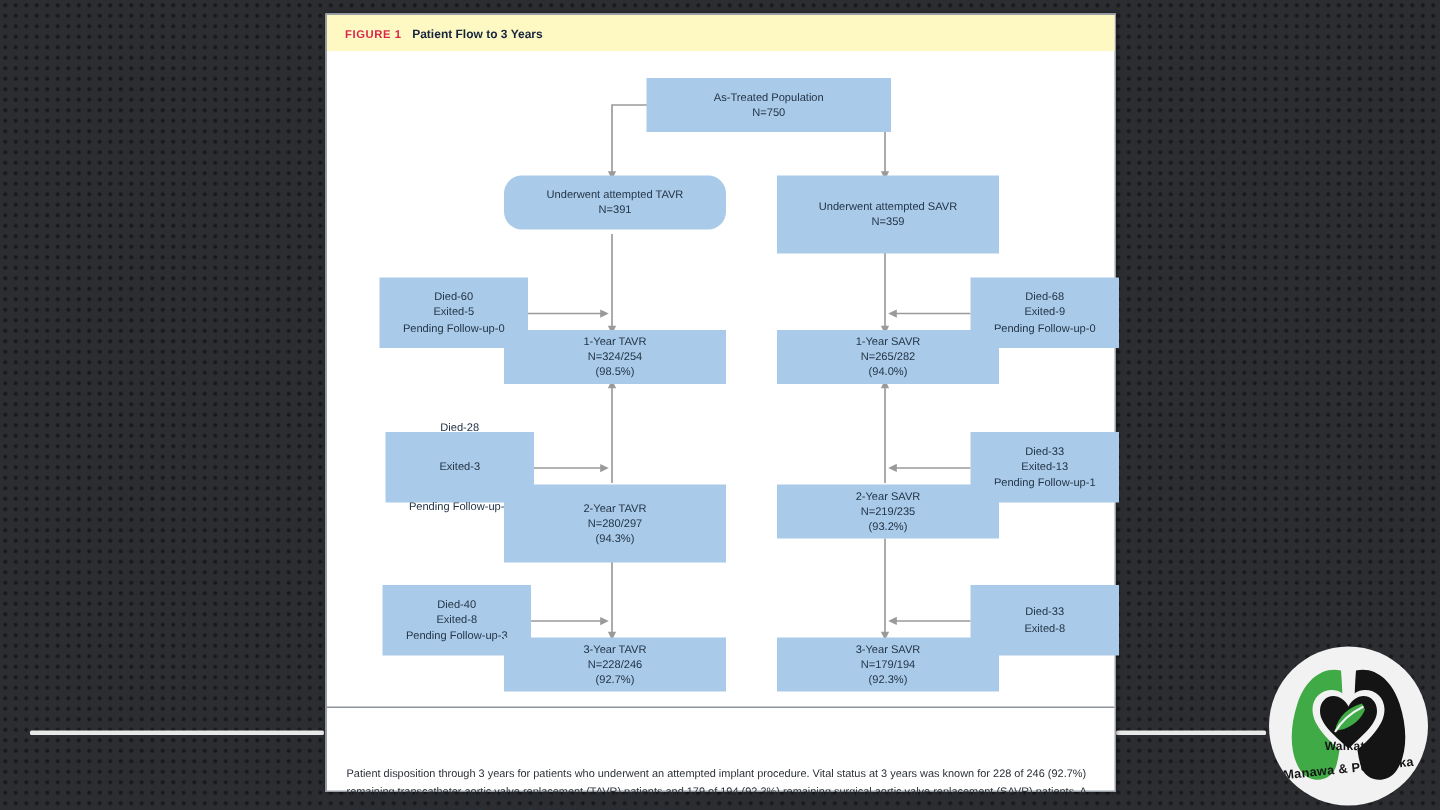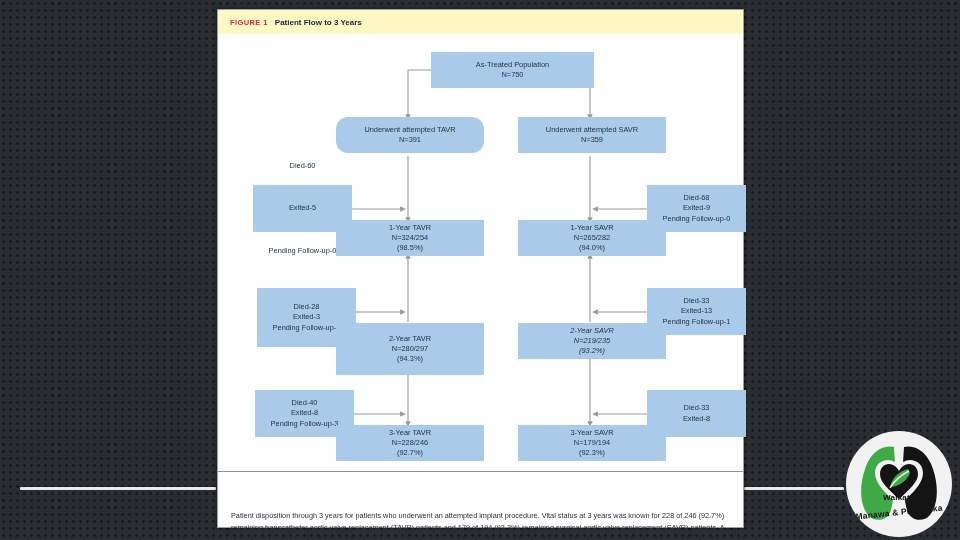--- a/index.html
+++ b/index.html
@@ -206,26 +206,26 @@
 
       <div class="node" style="left:195px; top:18px; width:163px; height:36px;">
         <span>As-Treated Population</span>
         <span>N=750</span>
       </div>
 
       <div class="node" style="left:100px; top:83px; width:148px; height:36px;border-radius:12px;">
         <span>Underwent attempted TAVR</span>
         <span>N=391</span>
       </div>
-      <div class="node" style="left:282px; top:83px; width:148px; height:36px;">
+      <div class="node" style="left:282px; top:83px; width:148px; height:52px;">
         <span>Underwent attempted SAVR</span>
         <span>N=359</span>
       </div>
 
-      <div class="node" style="left:17px; top:151px; width:99px; height:47px;gap:32px;">
+      <div class="node" style="left:17px; top:151px; width:99px; height:47px;">
         <span>Died-60</span>
         <span>Exited-5</span>
         <span>Pending Follow-up-0</span>
       </div>
       <div class="node" style="left:411px; top:151px; width:99px; height:47px;">
         <span>Died-68</span>
         <span>Exited-9</span>
         <span>Pending Follow-up-0</span>
       </div>
 
@@ -233,37 +233,37 @@
         <span>1-Year TAVR</span>
         <span>N=324/254</span>
         <span>(98.5%)</span>
       </div>
       <div class="node" style="left:282px; top:186px; width:148px; height:36px;">
         <span>1-Year SAVR</span>
         <span>N=265/282</span>
         <span>(94.0%)</span>
       </div>
 
-      <div class="node" style="left:21px; top:254px; width:99px; height:59px;">
+      <div class="node" style="left:21px; top:254px; width:99px; height:47px;gap:16px;">
         <span>Died-28</span>
         <span>Exited-3</span>
         <span>Pending Follow-up-1</span>
       </div>
       <div class="node" style="left:411px; top:254px; width:99px; height:47px;">
         <span>Died-33</span>
         <span>Exited-13</span>
         <span>Pending Follow-up-1</span>
       </div>
 
       <div class="node" style="left:100px; top:289px; width:148px; height:52px;">
         <span>2-Year TAVR</span>
         <span>N=280/297</span>
         <span>(94.3%)</span>
       </div>
-      <div class="node" style="left:282px; top:289px; width:148px; height:36px;font-style:italic;">
+      <div class="node" style="left:282px; top:289px; width:148px; height:36px;">
         <span>2-Year SAVR</span>
         <span>N=219/235</span>
         <span>(93.2%)</span>
       </div>
 
       <div class="node" style="left:19px; top:356px; width:99px; height:47px;">
         <span>Died-40</span>
         <span>Exited-8</span>
         <span>Pending Follow-up-3</span>
       </div>

